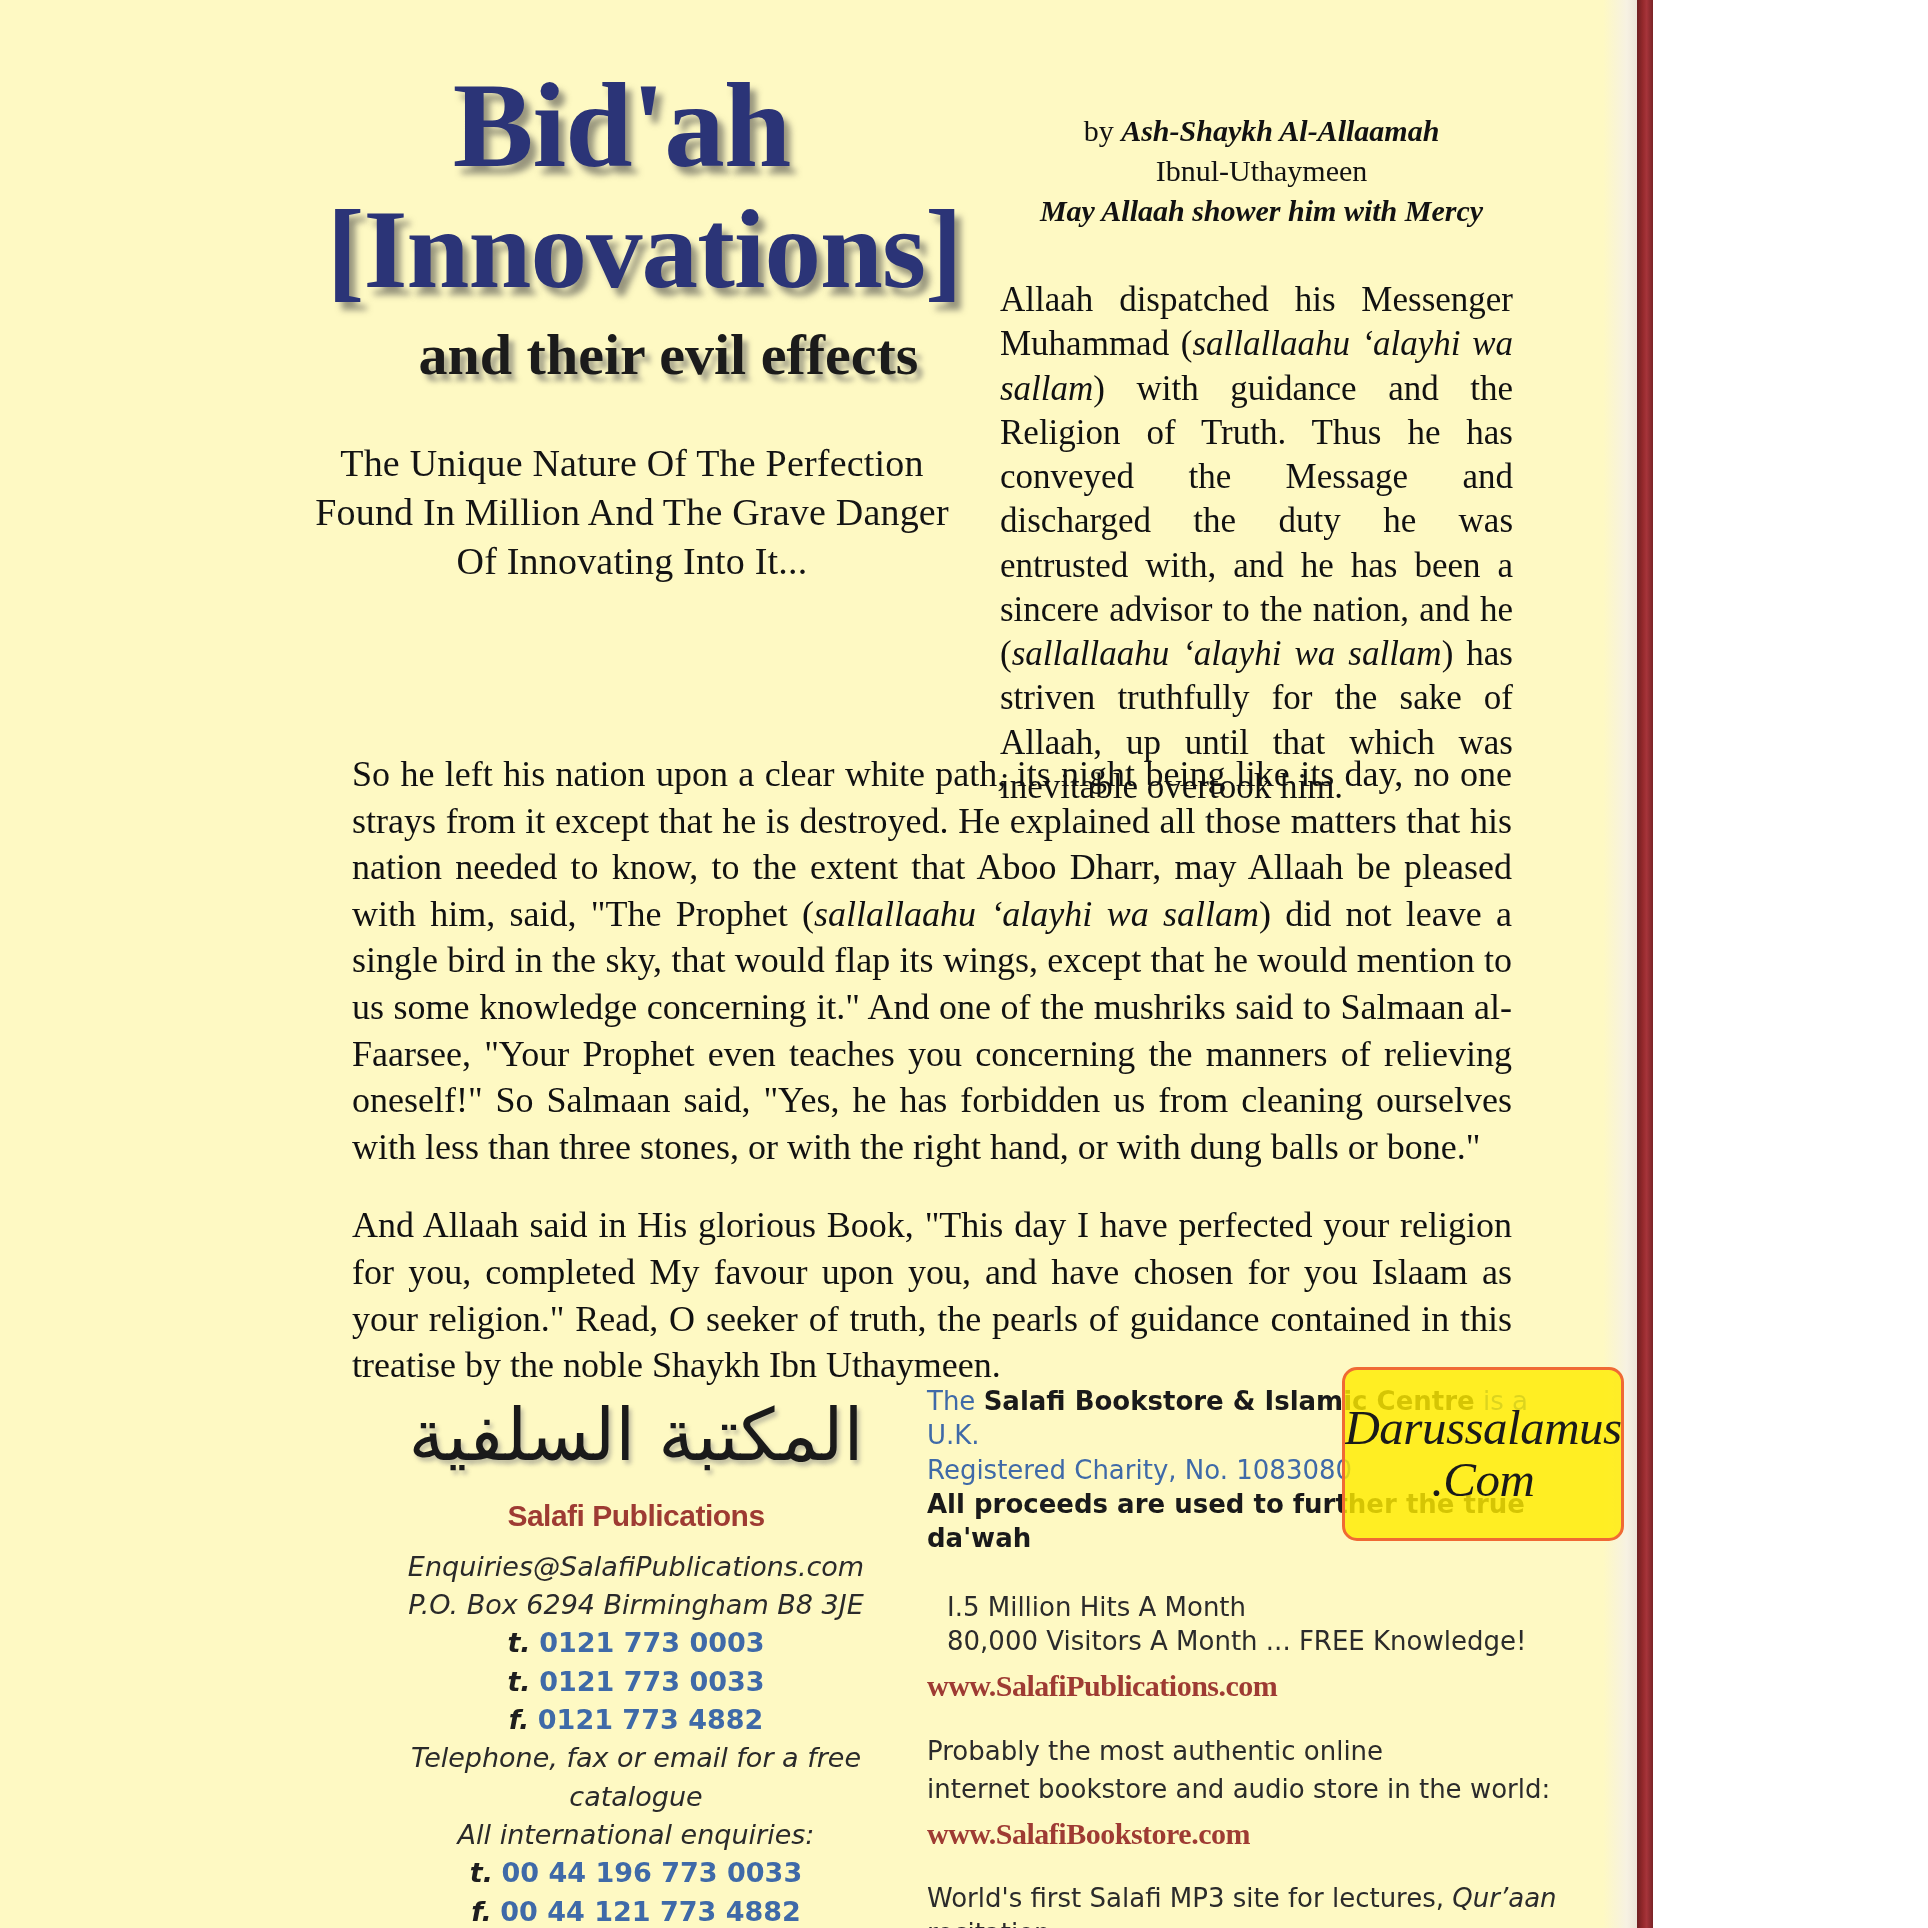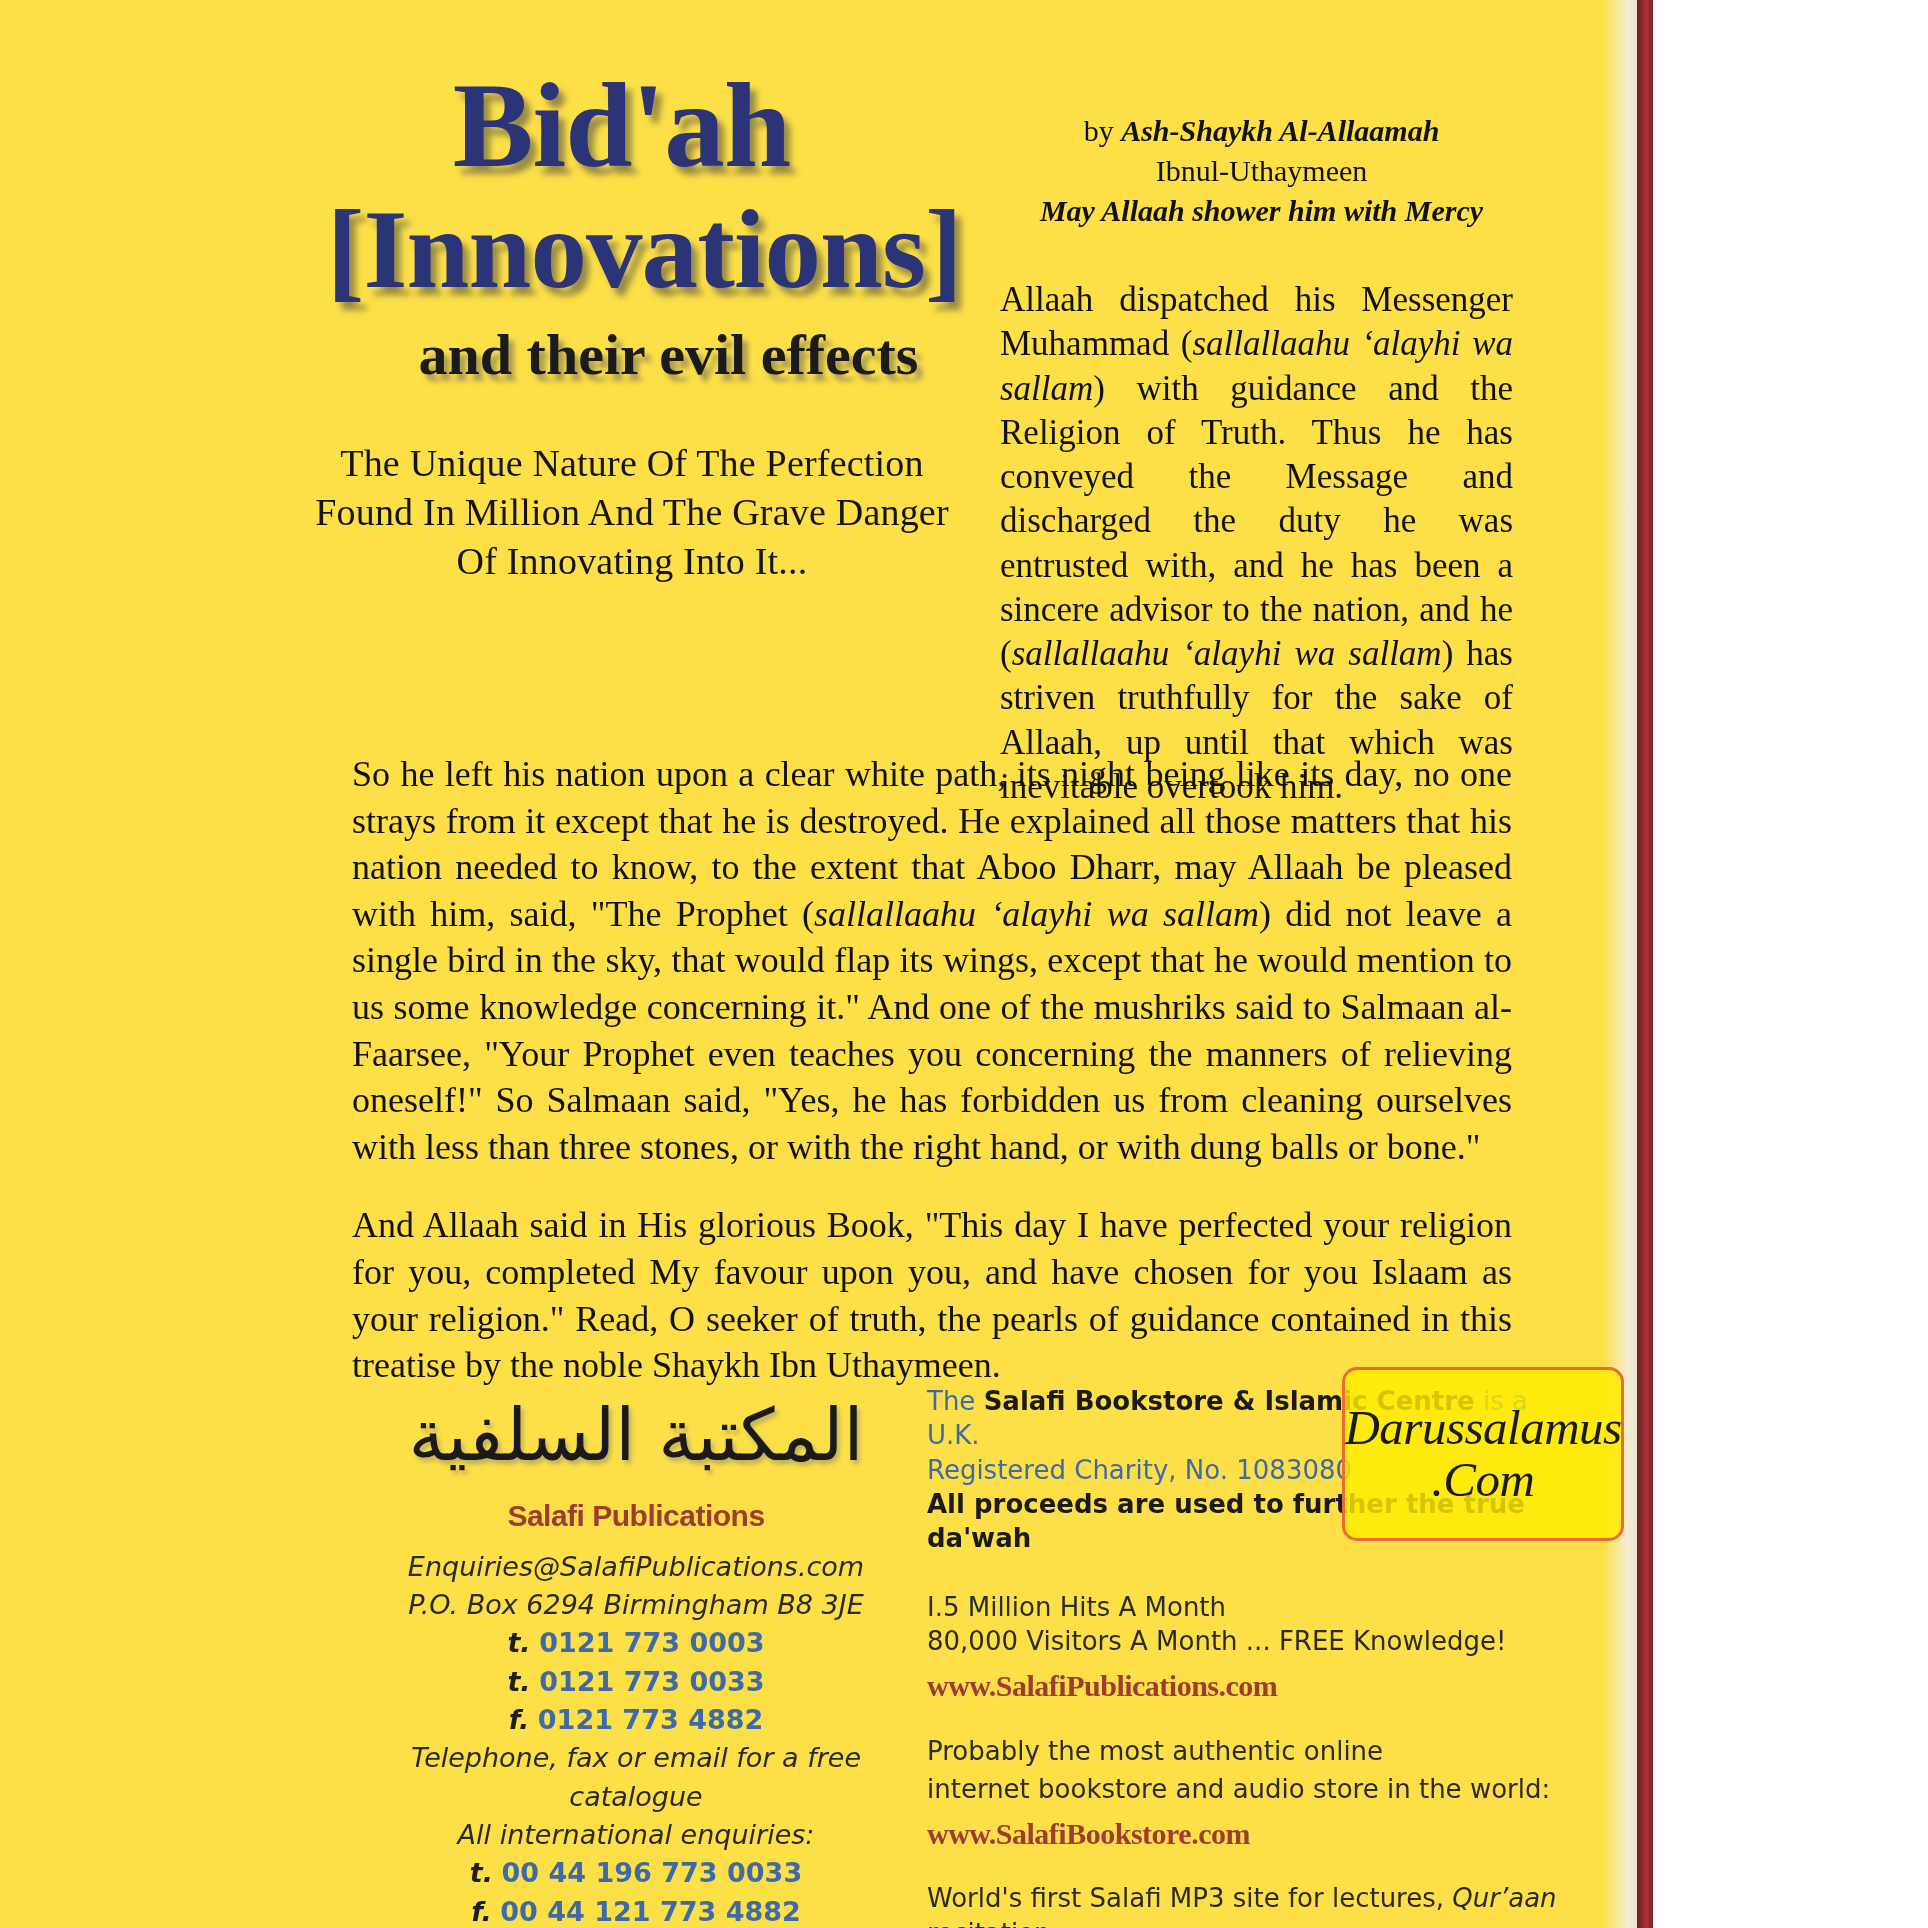--- a/index.html
+++ b/index.html
@@ -11,21 +11,21 @@
     width: 1928px;
     height: 1928px;
     font-family: "Liberation Serif", serif;
     color: #111;
     overflow: hidden;
   }
   .page {
     position: relative;
     width: 1928px;
     height: 1928px;
-    background: #fde047;
+    background: #fef9c3;
   }
 
   
   .spine-strip {
     position: absolute;
     top: 0;
     left: 1637px;
     width: 16px;
     height: 1928px;
     background: linear-gradient(90deg,#6e1f22 0%, #93282b 35%, #a6343a 60%, #7a2326 100%);
@@ -191,21 +191,21 @@
     font-size: 26px;
     line-height: 1.32;
     color: #2b2b2b;
   }
   .fr-charity { margin-bottom: 0; }
   .fr-charity .blue { color: #3f6aa8; }
   .fr-charity .blk { color: #1a1a1a; font-weight: 700; }
   .fr-charity .bold-dark { color: #1a1a1a; font-weight: 700; }
   .fr-gap { height: 34px; }
   .fr-gap-sm { height: 24.5px; }
-  .fr-stat { color: #2b2b2b; }
+  .fr-stat { color: #2b2b2b; margin-left: 20px; }
   .fr-url {
     font-family: Liberation Serif, serif;
     font-weight: 700;
     font-size: 30px;
     color: #9e3b33;
     letter-spacing: -0.5px;
     margin-top: 7.5px;
   }
   .fr-desc { margin-top: 3.8px; }
   .fr-desc em { font-style: italic; }

